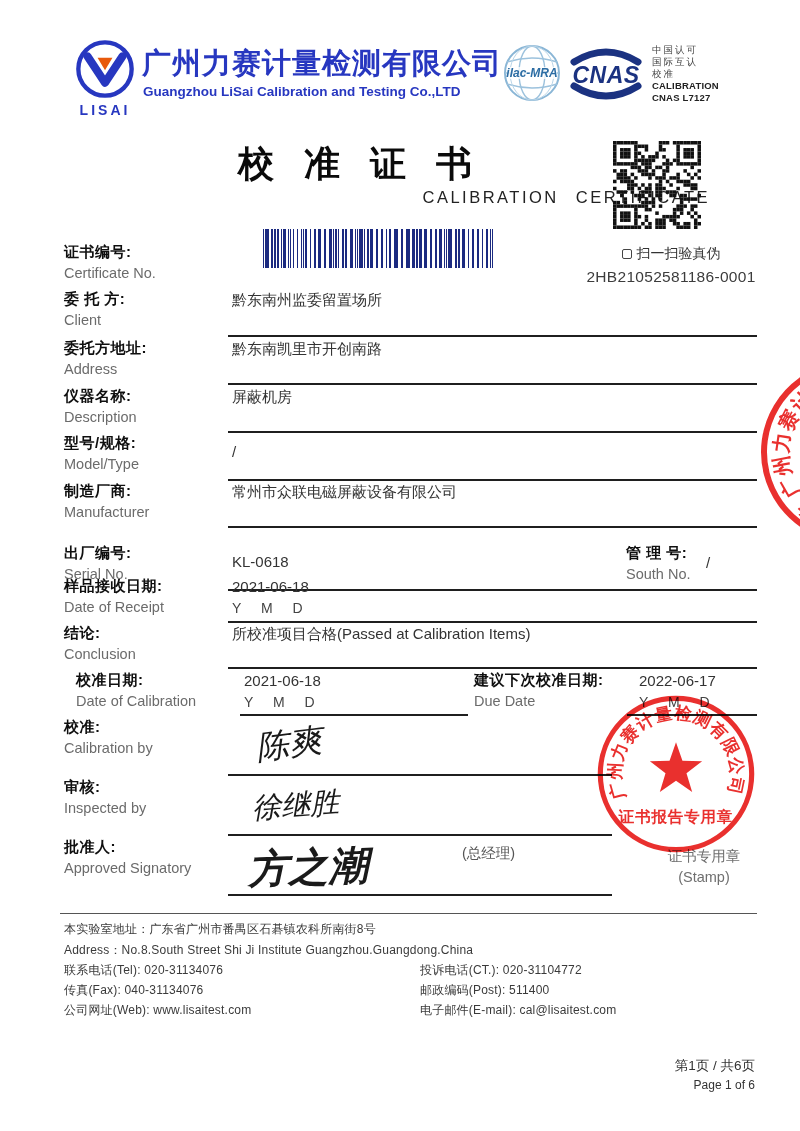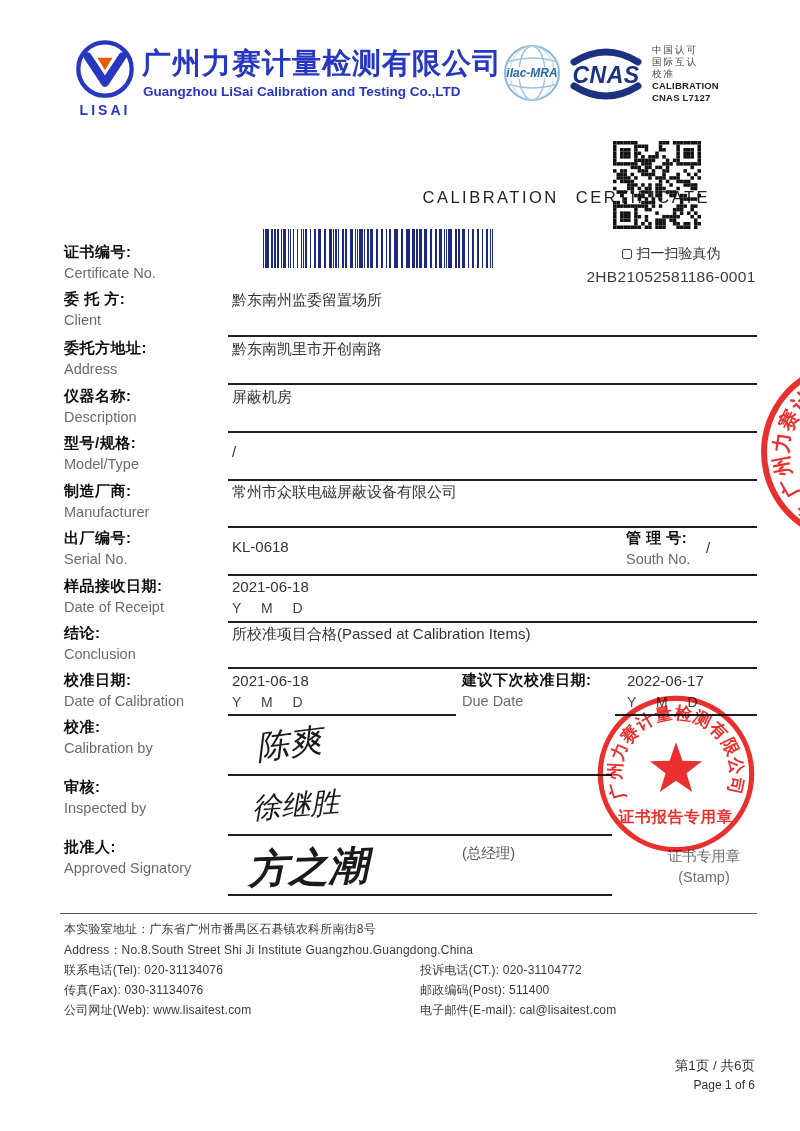--- a/index.html
+++ b/index.html
@@ -94,20 +94,21 @@
   </svg>
 
   <div class="accred">
     <span class="czh">中国认可</span>
     <span class="czh">国际互认</span>
     <span class="czh">校准</span>
     <span class="cen">CALIBRATION</span>
     <span class="cen">CNAS L7127</span>
   </div>
 
+  <div class="title-zh">校准证书</div>
   <div class="title-en">CALIBRATION CERTIFICATE</div>
   <svg class="qr" id="qr" viewBox="0 0 25 25">
       <rect x="0" y="0" width="1" height="1" fill="#111"></rect>
       <rect x="0" y="1" width="1" height="1" fill="#111"></rect>
       <rect x="0" y="2" width="1" height="1" fill="#111"></rect>
       <rect x="0" y="3" width="1" height="1" fill="#111"></rect>
       <rect x="0" y="4" width="1" height="1" fill="#111"></rect>
       <rect x="0" y="5" width="1" height="1" fill="#111"></rect>
       <rect x="0" y="6" width="1" height="1" fill="#111"></rect>
       <rect x="1" y="0" width="1" height="1" fill="#111"></rect>
@@ -529,21 +530,21 @@
   <div class="row" style="top:482px;height:46px;">
     <div class="lbl">
         <div class="label-zh">制造厂商:</div>
         <div class="label-en">Manufacturer</div>
       </div>
     <div class="val-wrap">
         <div class="val">常州市众联电磁屏蔽设备有限公司</div>
       </div>
   </div>
 
-  <div class="row" style="top:529px;height:47px;">
+  <div class="row" style="top:544px;height:47px;">
     <div class="lbl">
         <div class="label-zh">出厂编号:</div>
         <div class="label-en">Serial No.</div>
       </div>
     <div class="val-wrap">
       <div class="val" style="margin-top:8px;">KL-0618</div>
       <div class="mid-lbl">
           <div class="label-zh">管 理 号:</div>
           <div class="label-en">South No.</div>
         </div>
@@ -565,21 +566,21 @@
   <div class="row" style="top:624px;height:45px;">
     <div class="lbl">
         <div class="label-zh">结论:</div>
         <div class="label-en">Conclusion</div>
       </div>
     <div class="val-wrap">
         <div class="val">所校准项目合格(Passed at Calibration Items)</div>
       </div>
   </div>
 
-  <div class="row" style="top:671px;height:45px;">
+  <div class="row" style="top:671px;height:45px;margin-left:12px;">
     <div class="lbl">
         <div class="label-zh">校准日期:</div>
         <div class="label-en">Date of Calibration</div>
       </div>
     <div class="half-left">
       <div class="val">2021-06-18</div>
       <div class="ymd">Y M D</div>
     </div>
     <div class="mid-lbl">
         <div class="label-zh">建议下次校准日期:</div>
@@ -638,21 +639,21 @@
     </text>
     <polygon fill="#e8201e" points="100,63 107.5,84.6 130.4,85.1 112.2,99 118.8,120.9 100,107.8 81.2,120.9 87.8,99 69.6,85.1 92.5,84.6"></polygon>
     <text x="100" y="156" text-anchor="middle" font-size="18" font-weight="bold" fill="#e8201e" letter-spacing="1">证书报告专用章</text>
   </svg>
 
   <div class="foot-sep"></div>
   <div class="foot" style="left:64px;top:921px;">本实验室地址：广东省广州市番禺区石碁镇农科所南街8号</div>
   <div class="foot" style="left:64px;top:942px;">Address：No.8.South Street Shi Ji Institute Guangzhou.Guangdong.China</div>
   <div class="foot" style="left:64px;top:962px;">联系电话(Tel): 020-31134076</div>
   <div class="foot" style="left:420px;top:962px;">投诉电话(CT.): 020-31104772</div>
-  <div class="foot" style="left:64px;top:982px;">传真(Fax): 030-31134076</div>
+  <div class="foot" style="left:64px;top:982px;">传真(Fax): 040-31134076</div>
   <div class="foot" style="left:420px;top:982px;">邮政编码(Post): 511400</div>
   <div class="foot" style="left:64px;top:1002px;">公司网址(Web): www.lisaitest.com</div>
   <div class="foot" style="left:420px;top:1002px;">电子邮件(E-mail): cal@lisaitest.com</div>
 
   <div class="pagenum">
     <div class="pzh">第1页 / 共6页</div>
     <div class="pen">Page 1 of 6</div>
   </div>
 </div>
 

